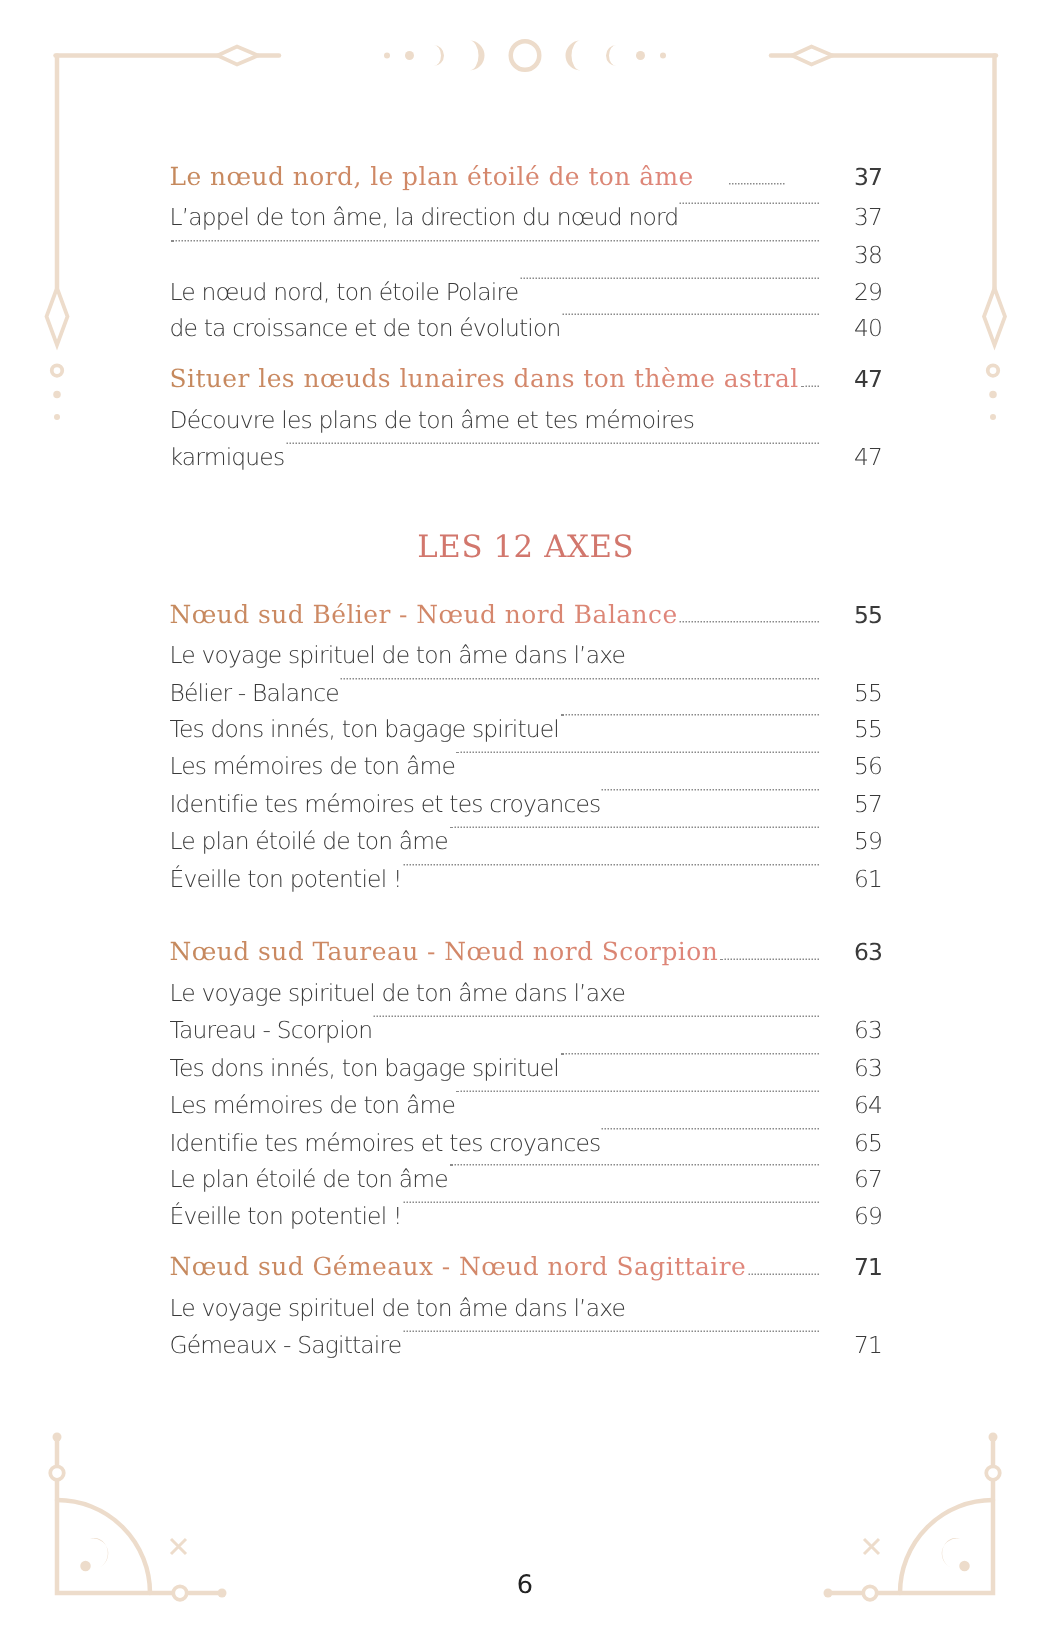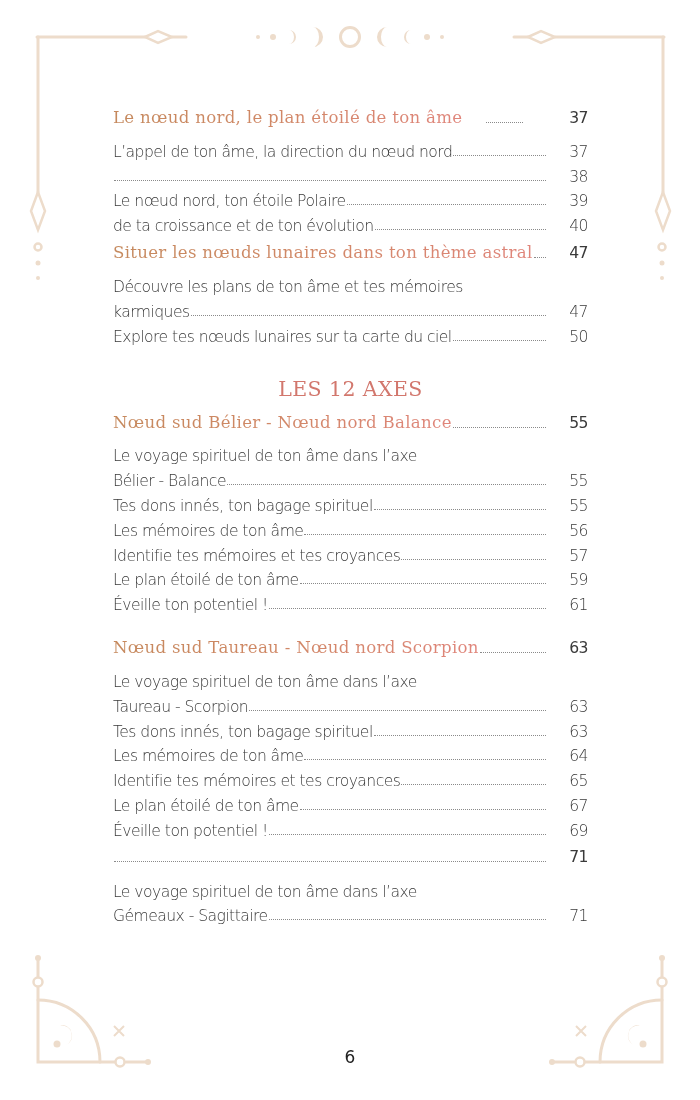--- a/index.html
+++ b/index.html
@@ -1,29 +1,29 @@
 <!DOCTYPE html>
 <html><head>
 <meta charset="utf-8">
 <style>
   html, body { margin: 0; padding: 0; background: #ffffff; }
   body { width: 700px; height: 1100px; position: relative; overflow: hidden; font-family: "DejaVu Sans", sans-serif; }
   .ornament { position: absolute; left: 0; top: 0; }
   .toc { position: absolute; left: 113px; top: 108px; width: 475px; }
-  .row { display: flex; align-items: flex-end; height: 24.8px; font-size: 15.6px; color: #3a3a3a; letter-spacing: -0.55px; font-family: "DejaVu Sans", sans-serif; font-weight: 300; }
+  .row { display: flex; align-items: flex-start; height: 24.8px; font-size: 15.6px; color: #3a3a3a; letter-spacing: -0.55px; font-family: "DejaVu Sans", sans-serif; font-weight: 300; }
   .row .t { white-space: nowrap; }
   .row .dots { flex: 1; border-bottom: 1.3px dotted #8a8a8a; margin: 0 6px 4px 1px; min-width: 4px; transform: translateY(-1px); }
   .row .p { width: 36px; text-align: right; flex: none; }
   .row.cont .dots, .row.cont .p { visibility: hidden; }
   .head { display: flex; align-items: baseline; height: 28px; margin-top: 6px; font-family: "DejaVu Serif", serif; font-size: 16.6px; letter-spacing: 0.3px; }
   .head:first-child { margin-top: 0; gap: 23px; }
   .head .t { white-space: nowrap; background: linear-gradient(90deg, #c5895d 0%, #d08866 45%, #e0857b 100%); -webkit-background-clip: text; background-clip: text; color: transparent; }
   .head .dots { flex: 1; border-bottom: 1.3px dotted #8a8a8a; margin: 0 6px 4px 1px; min-width: 4px; }
   .head .p { width: 36px; text-align: right; flex: none; font-family: "DejaVu Sans", sans-serif; font-size: 15.6px; color: #3a3a3a; letter-spacing: -0.55px; }
-  .section-title { text-align: center; font-family: "DejaVu Serif", serif; color: #d2776d; font-size: 20.5px; line-height: 27px; letter-spacing: 0.4px; margin: 30px 0 10px 0; }
+  .section-title { text-align: center; font-family: "DejaVu Serif", serif; color: #d2776d; font-size: 20.5px; line-height: 27px; letter-spacing: 0.4px; margin: 30px 0 22px 0; }
   .section-title div { white-space: nowrap; }
   .page-number { position: absolute; left: 0; width: 700px; top: 1047px; text-align: center; font-family: "DejaVu Sans", sans-serif; font-size: 17px; color: #222; }
 </style>
 </head>
 <body>
 
 <svg class="ornament" width="700" height="1100" viewBox="0 0 700 1100" xmlns="http://www.w3.org/2000/svg">
   <g fill="none" stroke="#eddccb" stroke-width="3" stroke-linecap="round">
 
     <path d="M37 37 H145"></path>
@@ -109,21 +109,21 @@
       <span class="dots"></span>
       <span class="p">37</span>
     </div>
   <div class="row">
       <span class="dots"></span>
       <span class="p">38</span>
     </div>
   <div class="row">
       <span class="t">Le nœud nord, ton étoile Polaire</span>
       <span class="dots"></span>
-      <span class="p">39</span>
+      <span class="p">29</span>
     </div>
   <div class="row">
       <span class="t">de ta croissance et de ton évolution</span>
       <span class="dots"></span>
       <span class="p">40</span>
     </div>
 
   <div class="head" style="margin-top:8px">
       <span class="t">Situer les nœuds lunaires dans ton thème astral</span>
       <span class="dots"></span>
@@ -131,25 +131,20 @@
     </div>
   <div class="row cont">
       <span class="t">Découvre les plans de ton âme et tes mémoires</span>
       <span class="dots"></span>
       <span class="p"></span>
     </div>
   <div class="row">
       <span class="t">karmiques</span>
       <span class="dots"></span>
       <span class="p">47</span>
-    </div>
-  <div class="row">
-      <span class="t">Explore tes nœuds lunaires sur ta carte du ciel</span>
-      <span class="dots"></span>
-      <span class="p">50</span>
     </div>
 
   <div class="section-title">
     <div>LES 12 AXES</div>
   </div>
 
   <div class="head">
       <span class="t">Nœud sud Bélier - Nœud nord Balance</span>
       <span class="dots"></span>
       <span class="p">55</span>
@@ -225,20 +220,21 @@
       <span class="dots"></span>
       <span class="p">67</span>
     </div>
   <div class="row">
       <span class="t">Éveille ton potentiel !</span>
       <span class="dots"></span>
       <span class="p">69</span>
     </div>
 
   <div class="head" style="margin-top:8px">
+      <span class="t">Nœud sud Gémeaux - Nœud nord Sagittaire</span>
       <span class="dots"></span>
       <span class="p">71</span>
     </div>
   <div class="row cont">
       <span class="t">Le voyage spirituel de ton âme dans l’axe</span>
       <span class="dots"></span>
       <span class="p"></span>
     </div>
   <div class="row">
       <span class="t">Gémeaux - Sagittaire</span>

